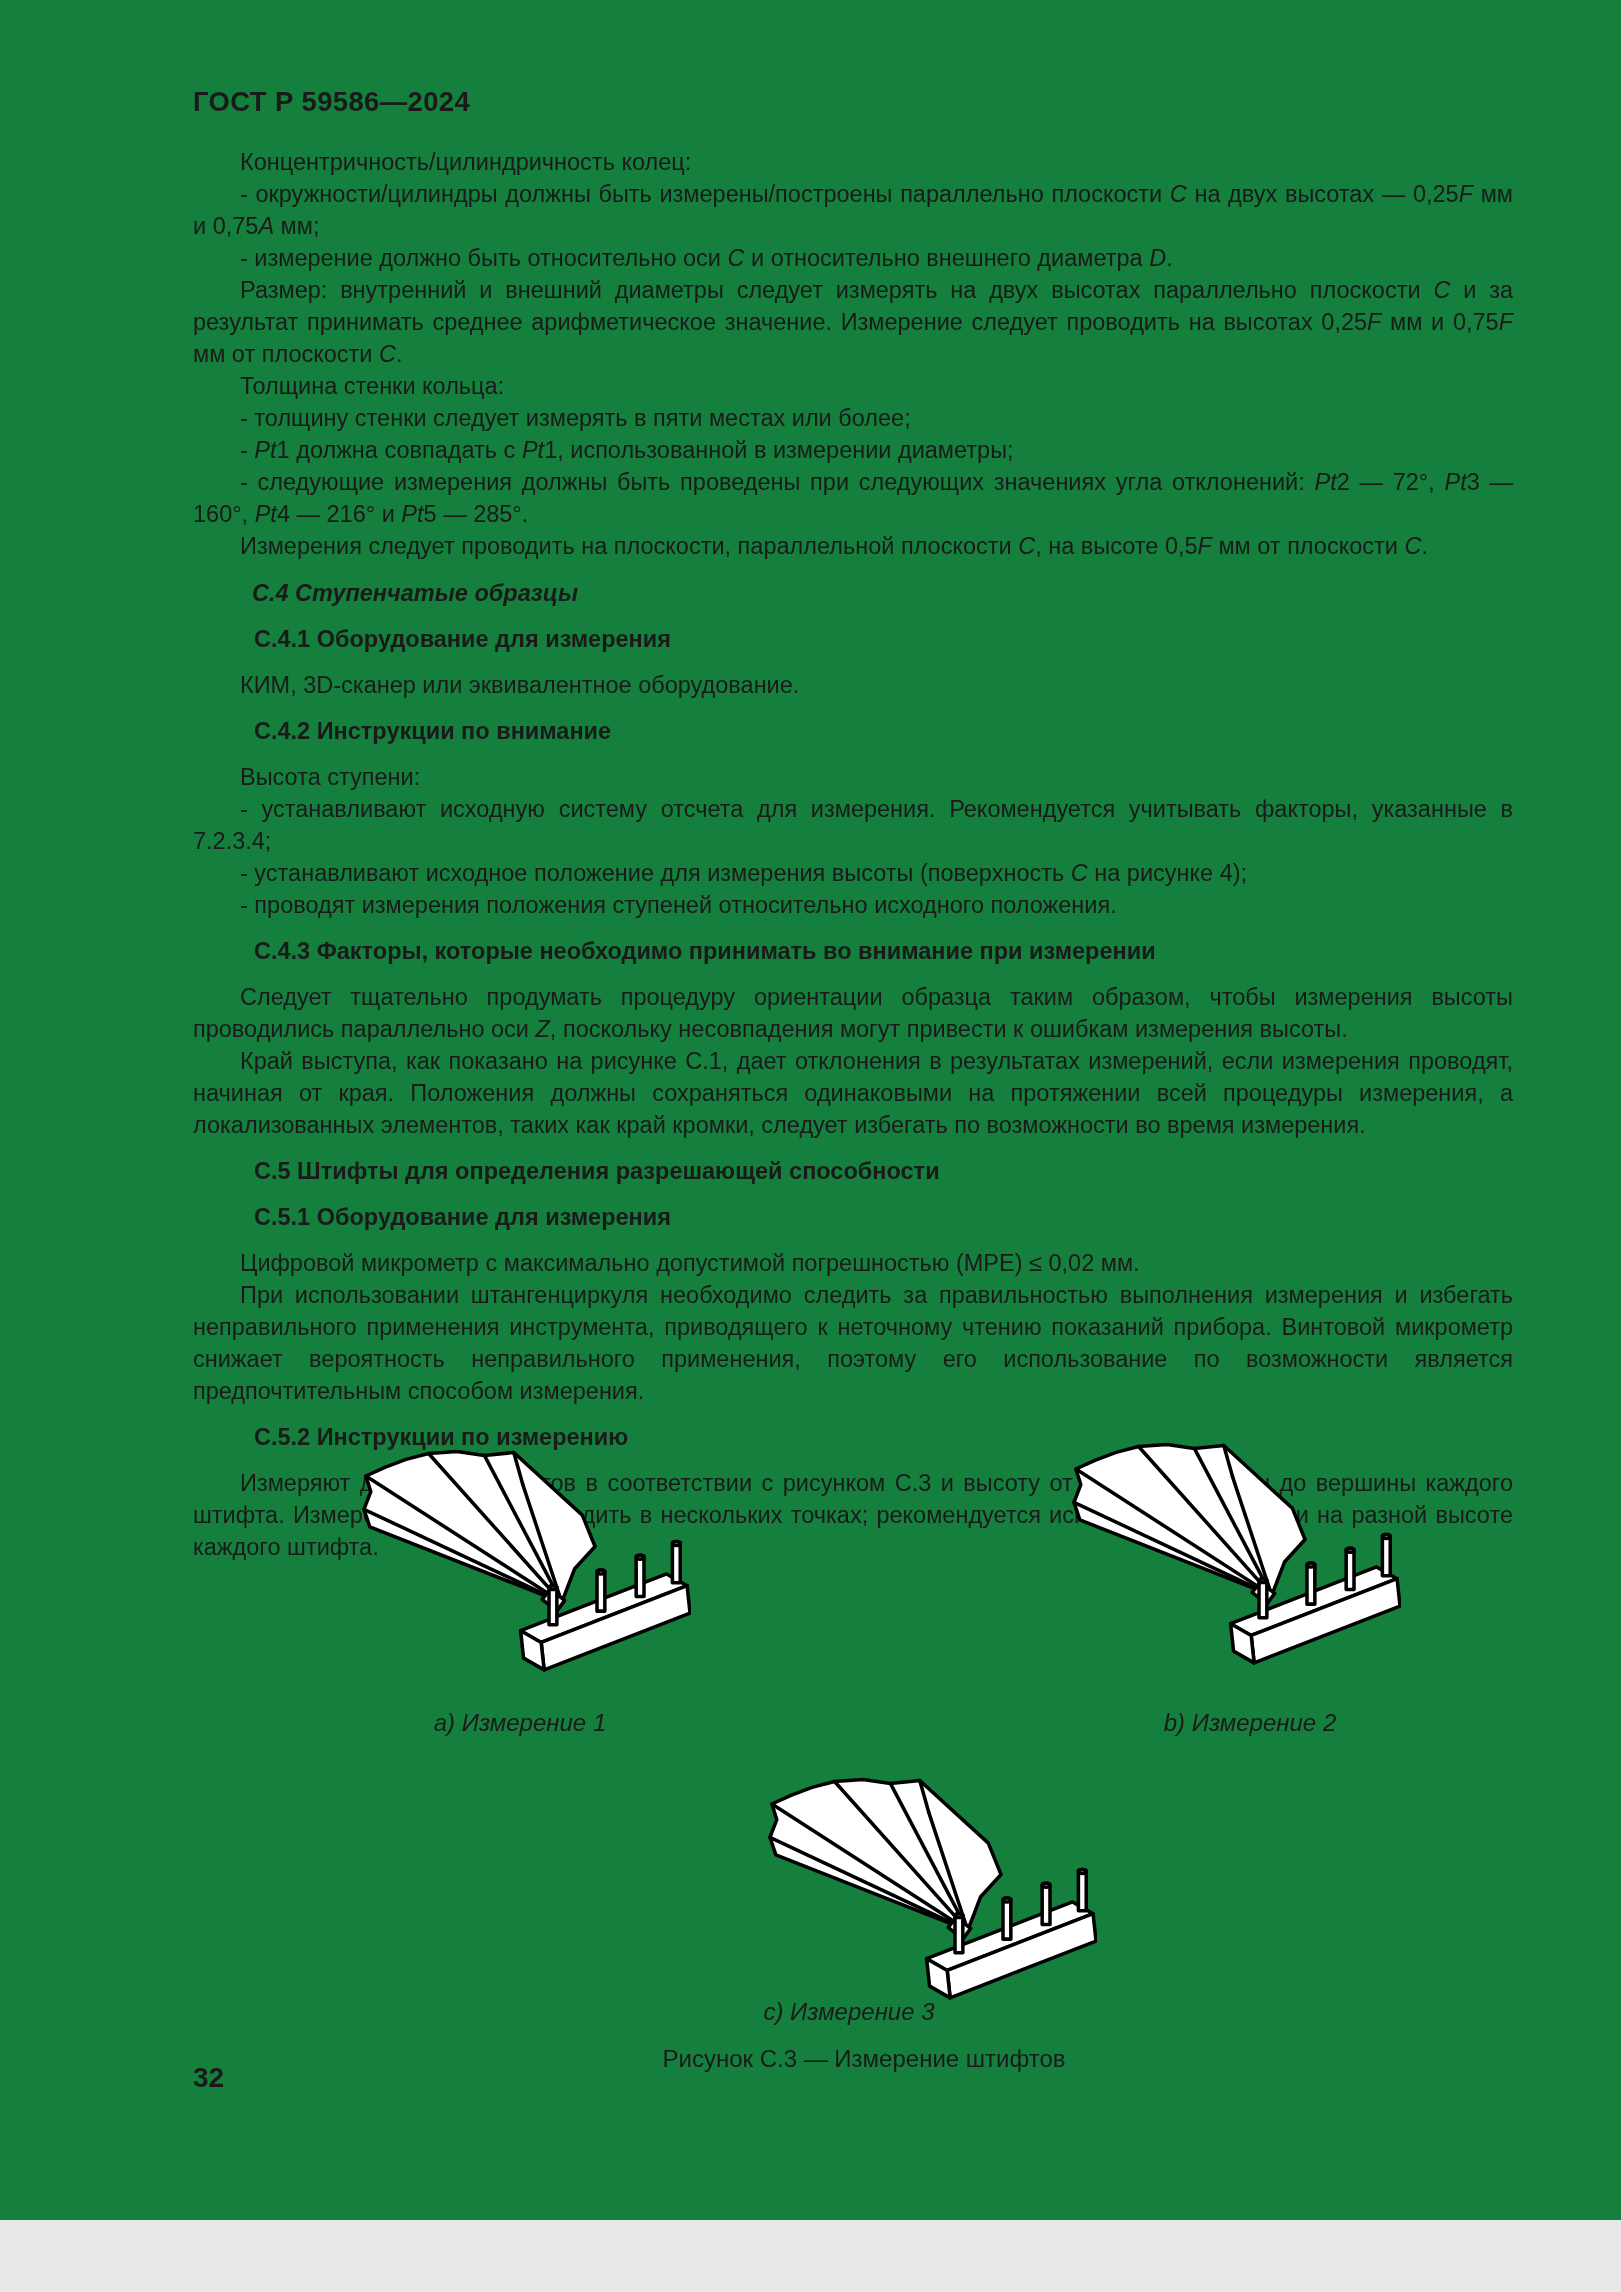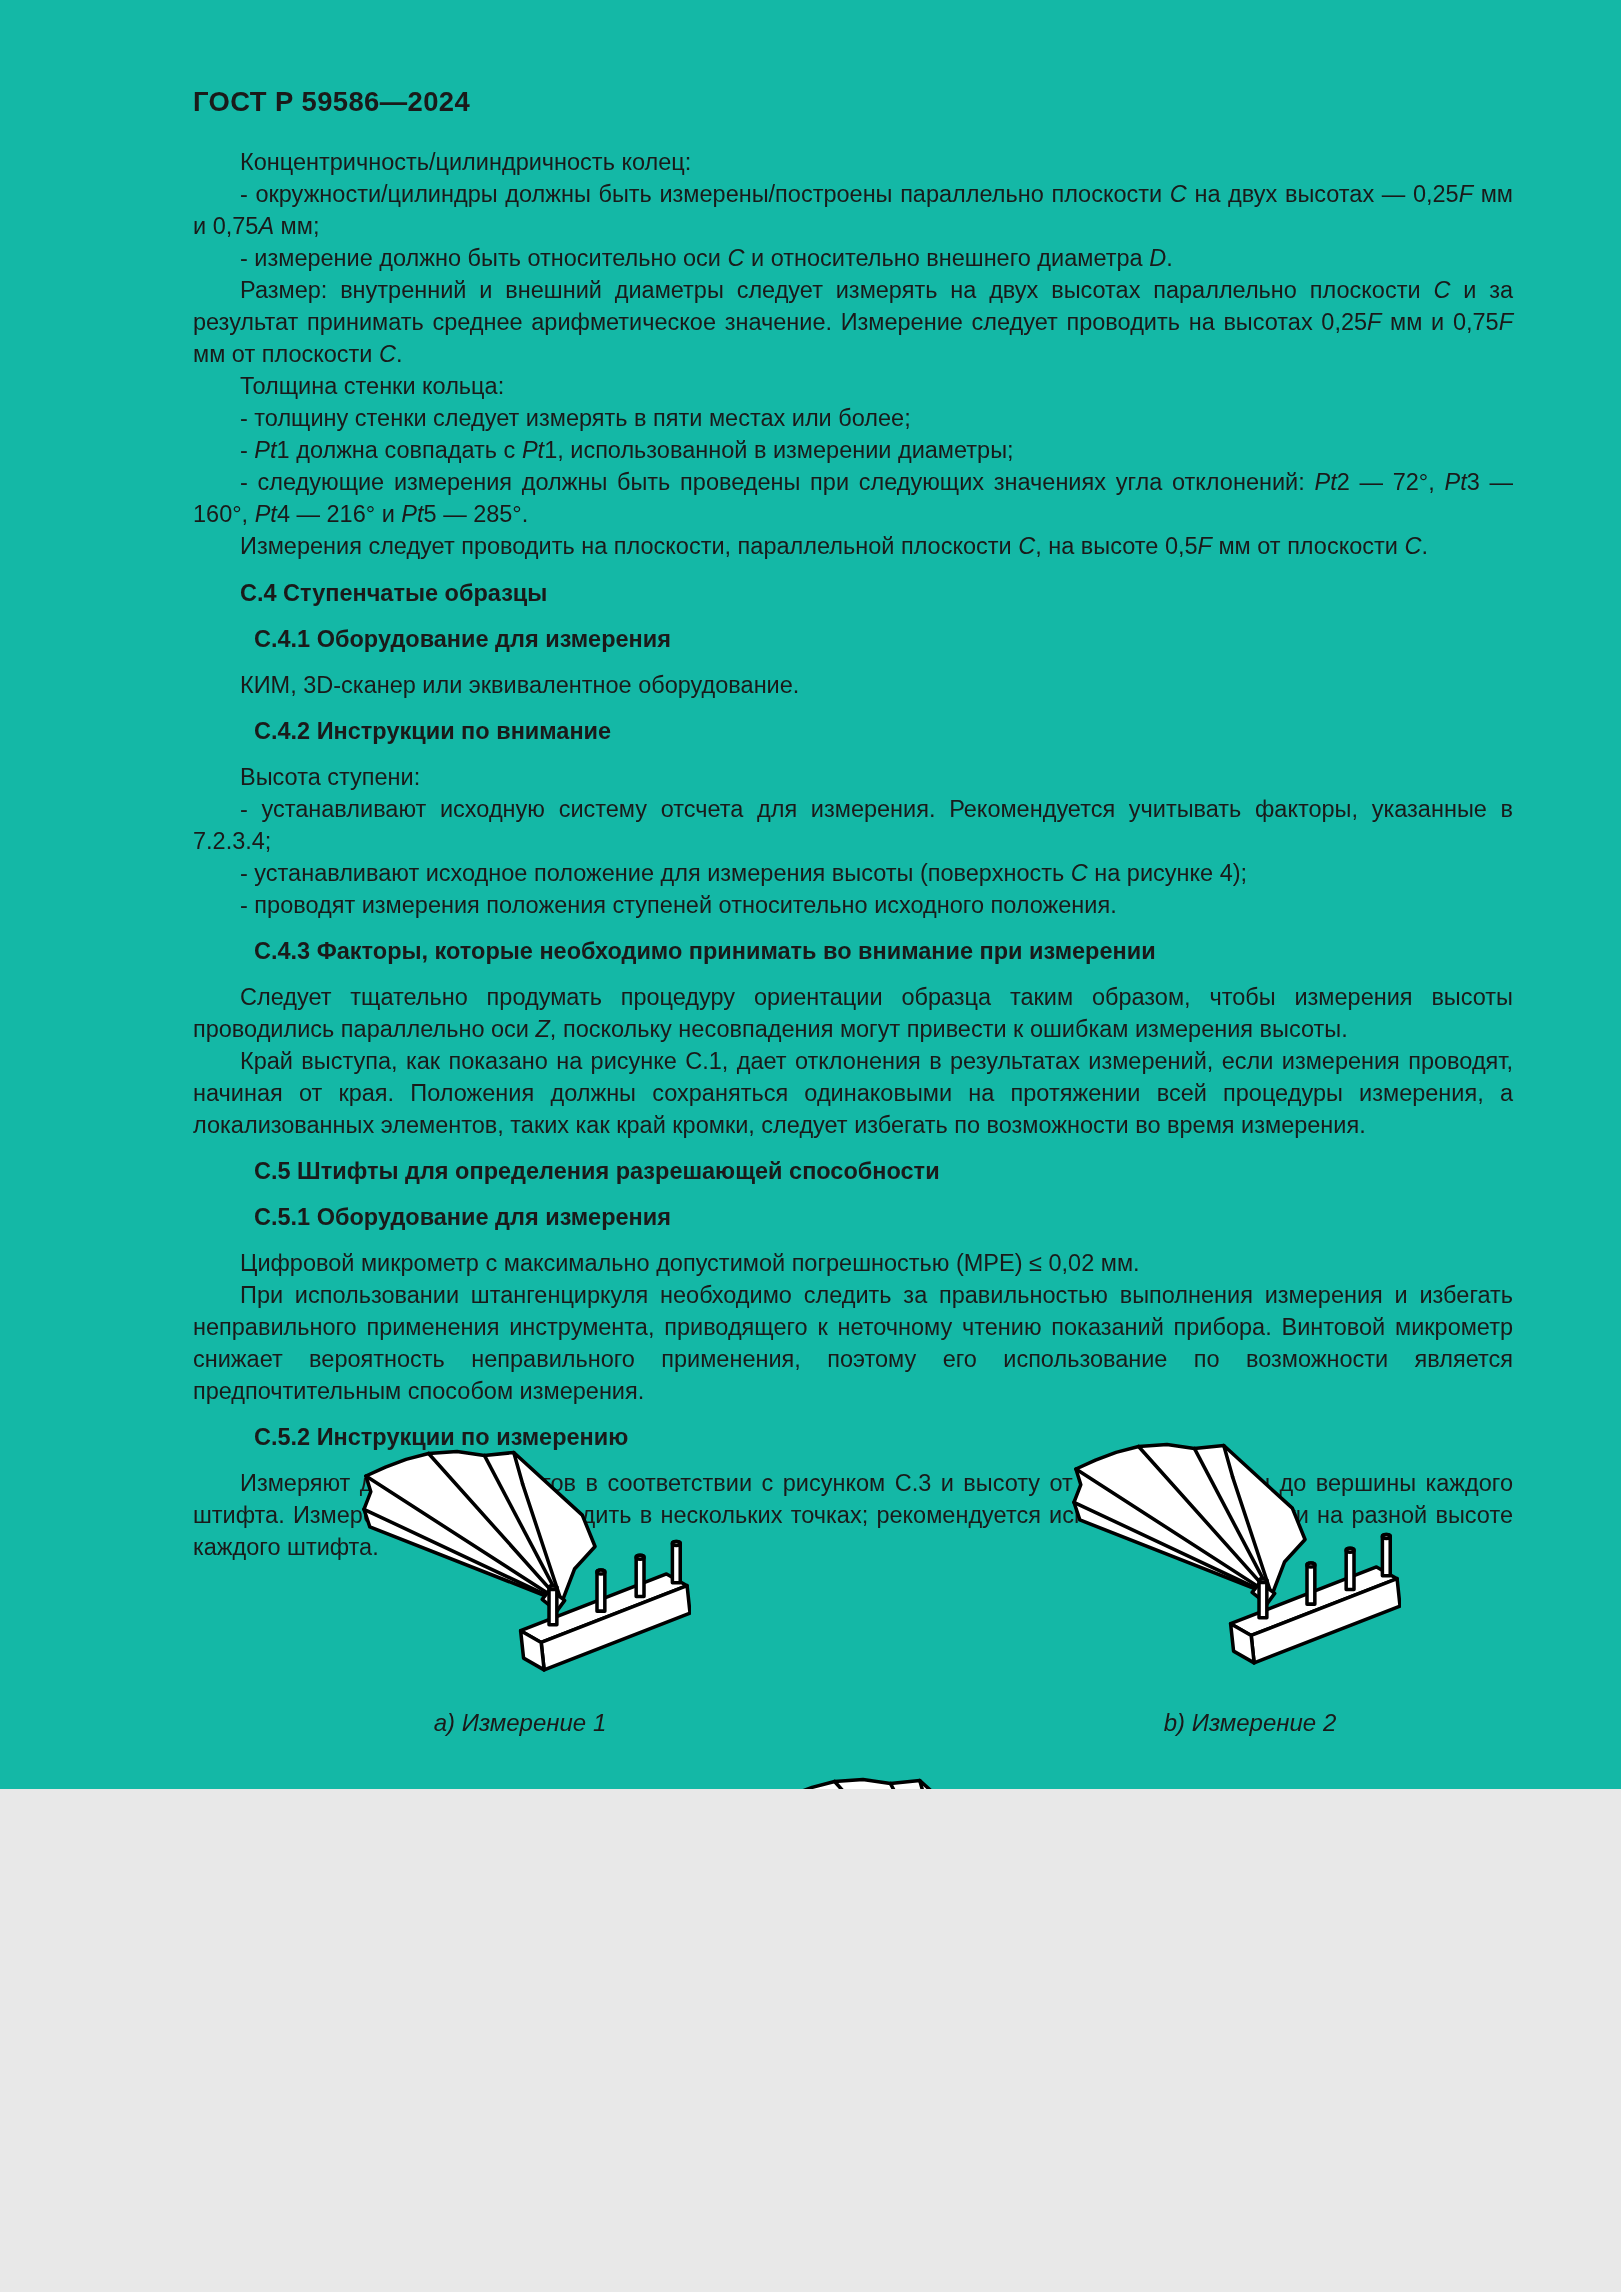--- a/index.html
+++ b/index.html
@@ -1,37 +1,37 @@
 <!DOCTYPE html>
 <html><head>
 <meta charset="utf-8">
 <style>
   html,body { margin:0; padding:0; background:#e8e8e8; }
   .page {
     position:relative;
-    width:1621px; height:1789px;
+    width:1621px; height:2220px;
     margin:0 auto;
-    background:#14b8a6;
+    background:#15803d;
     font-family:"Liberation Sans", sans-serif;
     color:#1a1a1a;
     overflow:hidden;
   }
   .doc-header {
     position:absolute; left:193px; top:86px;
     font-size:27.4px; font-weight:bold; letter-spacing:0.4px;
     white-space:nowrap;
   }
   .doc-body {
     position:absolute; left:193px; top:146px; width:1320px;
     font-size:23.5px; line-height:32px;
     text-align:justify;
   }
   .p   { margin:0; text-indent:47px; }
   .h-b { margin:14px; text-indent:47px; font-weight:bold; text-align:left; }
-  .h-bi{ margin:0; text-indent:47px; font-weight:bold; text-align:left; }
+  .h-bi{ margin:12px; text-indent:47px; font-weight:bold; font-style:italic; text-align:left; }
   .h-sect { margin-top:14.7px; margin-bottom:12.7px; }
   .doc-body i { font-style:italic; }
 
   svg.fig { position:absolute; }
   .fig-a { left:221px;  top:1423px; width:470px; height:294px; }
   .fig-b { left:931px;  top:1416px; width:470px; height:294px; }
   .fig-c { left:627px;  top:1751px; width:470px; height:294px; }
 
   .caption {
     position:absolute; font-size:24px; text-align:center; white-space:nowrap;font-style:italic;

